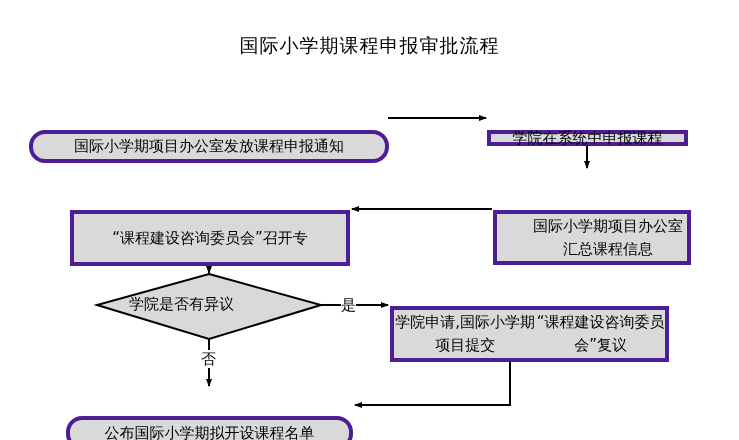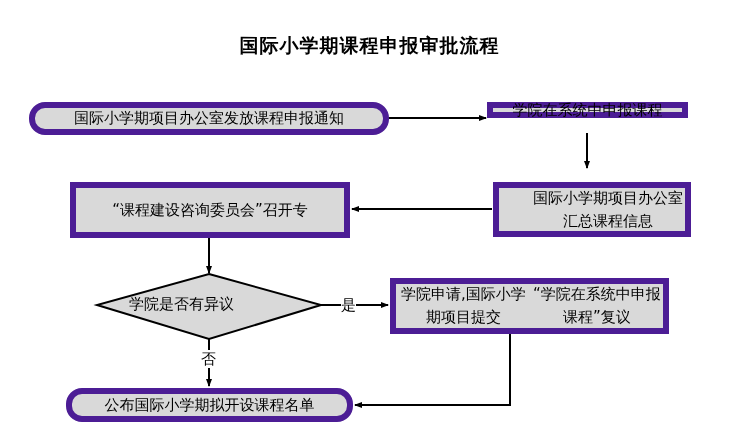--- a/index.html
+++ b/index.html
@@ -1,23 +1,23 @@
 <!DOCTYPE html>
 <html><head>
 <meta charset="utf-8">
 <style>
   html, body { margin: 0; padding: 0; background: #ffffff; }
   body { width: 739px; height: 440px; position: relative; overflow: hidden;
          font-family: "DejaVu Sans", "Liberation Sans", sans-serif; color: #000; }
   .title { position: absolute; left: 0; width: 739px; top: 33px; text-align: center;
-           font-size: 19px; letter-spacing: 1px; font-weight: bold; }
+           font-size: 19px; letter-spacing: 1px; }
   svg.links { position: absolute; left: 0; top: 0; }
-  .node { position: absolute; background: #d9d9d9; border: 6px solid #4c1d95;
+  .node { position: absolute; background: #d9d9d9; border: 4px solid #4c1d95;
           box-sizing: border-box; display: flex; align-items: center; justify-content: center;
-          text-align: center; font-size: 15px; line-height: 23px; }
+          text-align: center; font-size: 15px; line-height: 23px; margin-top: 28px; }
   .pill { border-radius: 16px; }
   .diamond-label { position: absolute; font-size: 15px; }
   .edge-label { position: absolute; font-size: 15px; background: #fff; line-height: 18px; }
 </style>
 </head>
 <body>
 
 <div class="title">国际小学期课程申报审批流程</div>
 
 <svg class="links" width="739" height="440">
@@ -62,18 +62,18 @@
 </div>
 
 <div class="diamond-label" style="left:129px; top:295px; width:160px;">学院是否有异议</div>
 
 <div class="edge-label" style="left:341px; top:296px;">是</div>
 
 <div class="edge-label" style="left:201px; top:350px;">否</div>
 
 <div class="node" style="left:390px; top:278px; width:279px; height:56px; flex-direction:row;">
   <span>学院申请,国际小学期项目提交</span>
-  <span>“学院在系统中申报课程”复议</span>
+  <span>“课程建设咨询委员会”复议</span>
 </div>
 
 <div class="node pill" style="left:66px; top:388px; width:287px; height:34px;">
   <span>公布国际小学期拟开设课程名单</span>
 </div>
 
 </body></html>

